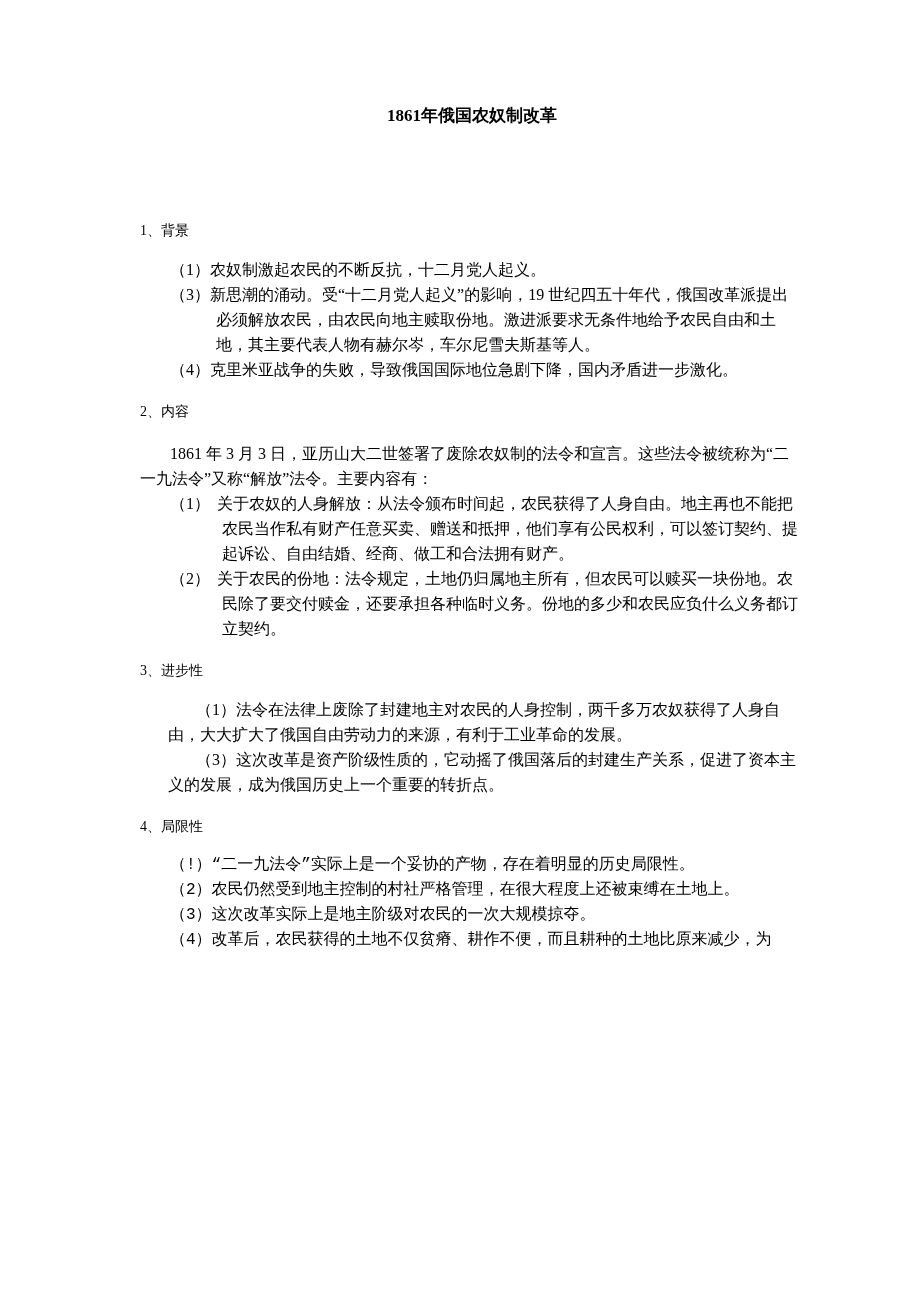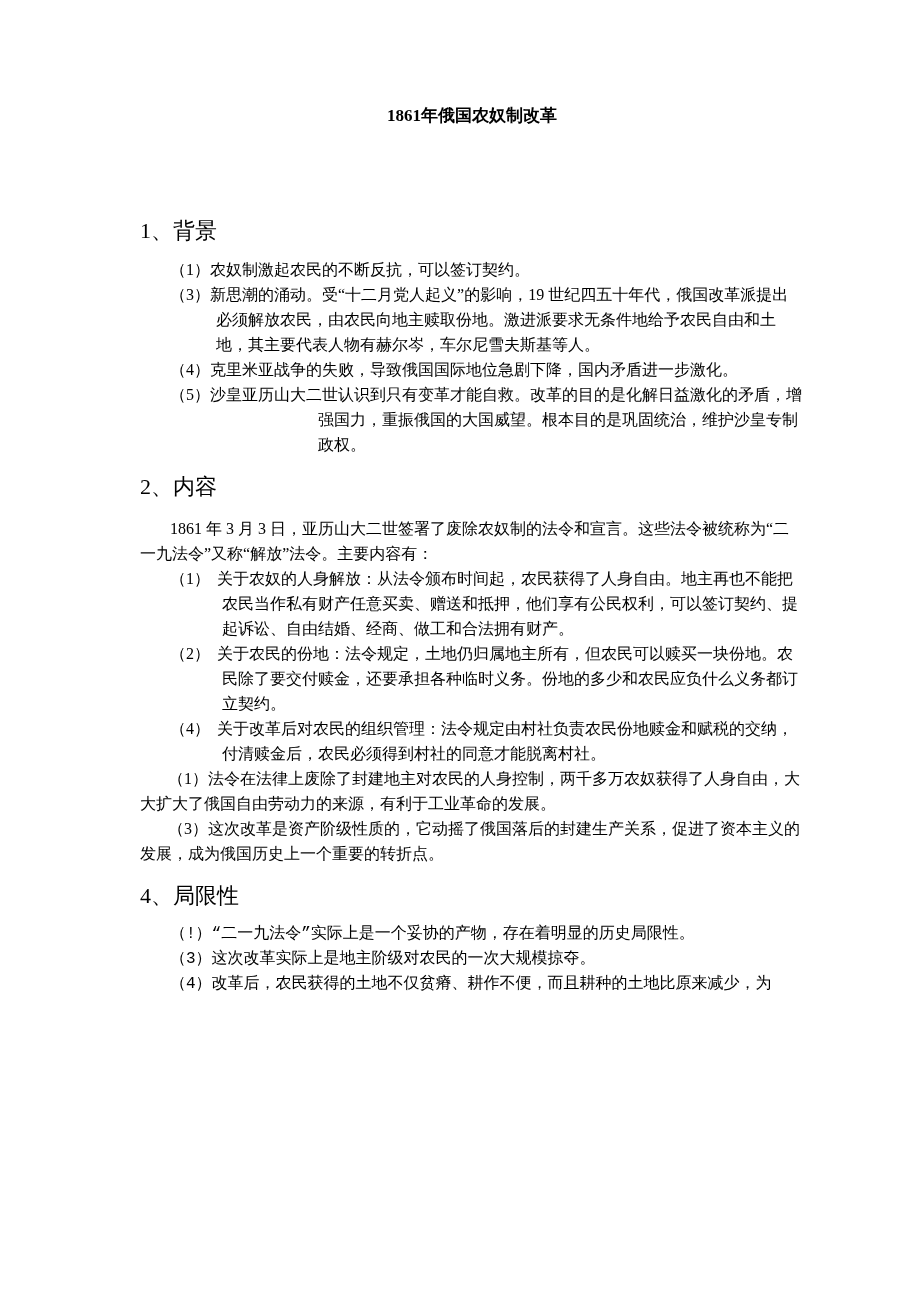--- a/index.html
+++ b/index.html
@@ -22,66 +22,66 @@
   }
   .doc-title {
     margin: 0;
     padding-top: 104px;
     text-align: center;
     font-size: 17px;
     font-weight: bold;
     line-height: 24px;
   }
   .section-heading {
-    font-size: 22px;
+    font-size: 14px;
     font-weight: 400;
     line-height: 30px;
     margin: 15px 0 11px 0;
   }
   .section-heading.first {
     margin-top: 88px;
   }
   p { margin: 0; }
   
   .s1-item  { padding-left: 76px;  text-indent: -46px; }
   
   .s1-item.deep { padding-left: 178px; text-indent: -148px; }
   
   .s2-item  { padding-left: 82px;  text-indent: -52px; }
   .s2-item .marker { margin-right: 7px; }
   
   .intro-para { text-indent: 30px; margin-top: 14px; }
-  .s3-para    { text-indent: 28px; }
+  .s3-para    { text-indent: 28px; margin-left: 28px; }
   .s4-item    { text-indent: 30px; font-family: Liberation Mono, monospace; }
 </style>
 </head>
 <body>
 
 <div class="page">
 
   <div class="doc-title">1861年俄国农奴制改革</div>
 
   <h2 class="section-heading first">1、背景</h2>
 
-  <p class="s1-item"><span class="marker">（1）</span><span>农奴制激起农民的不断反抗，可以签订契约。</span></p>
+  <p class="s1-item"><span class="marker">（1）</span><span>农奴制激起农民的不断反抗，十二月党人起义。</span></p>
   <p class="s1-item"><span class="marker">（3）</span><span>新思潮的涌动。受“十二月党人起义”的影响，19 世纪四五十年代，俄国改革派提出必须解放农民，由农民向地主赎取份地。激进派要求无条件地给予农民自由和土地，其主要代表人物有赫尔岑，车尔尼雪夫斯基等人。</span></p>
   <p class="s1-item"><span class="marker">（4）</span><span>克里米亚战争的失败，导致俄国国际地位急剧下降，国内矛盾进一步激化。</span></p>
-  <p class="s1-item deep"><span class="marker">（5）</span><span>沙皇亚历山大二世认识到只有变革才能自救。改革的目的是化解日益激化的矛盾，增强国力，重振俄国的大国威望。根本目的是巩固统治，维护沙皇专制政权。</span></p>
 
   <h2 class="section-heading">2、内容</h2>
 
   <p class="intro-para">1861 年 3 月 3 日，亚历山大二世签署了废除农奴制的法令和宣言。这些法令被统称为“二一九法令”又称“解放”法令。主要内容有：</p>
 
   <p class="s2-item"><span class="marker">（1）</span><span>关于农奴的人身解放：从法令颁布时间起，农民获得了人身自由。地主再也不能把农民当作私有财产任意买卖、赠送和抵押，他们享有公民权利，可以签订契约、提起诉讼、自由结婚、经商、做工和合法拥有财产。</span></p>
   <p class="s2-item"><span class="marker">（2）</span><span>关于农民的份地：法令规定，土地仍归属地主所有，但农民可以赎买一块份地。农民除了要交付赎金，还要承担各种临时义务。份地的多少和农民应负什么义务都订立契约。</span></p>
-  <p class="s2-item"><span class="marker">（4）</span><span>关于改革后对农民的组织管理：法令规定由村社负责农民份地赎金和赋税的交纳，付清赎金后，农民必须得到村社的同意才能脱离村社。</span></p>
 
+  <h2 class="section-heading">3、进步性</h2>
 
   <p class="s3-para"><span class="marker">（1）</span><span>法令在法律上废除了封建地主对农民的人身控制，两千多万农奴获得了人身自由，大大扩大了俄国自由劳动力的来源，有利于工业革命的发展。</span></p>
   <p class="s3-para"><span class="marker">（3）</span><span>这次改革是资产阶级性质的，它动摇了俄国落后的封建生产关系，促进了资本主义的发展，成为俄国历史上一个重要的转折点。</span></p>
 
   <h2 class="section-heading">4、局限性</h2>
 
   <p class="s4-item"><span class="marker">（!）</span><span>“二一九法令”实际上是一个妥协的产物，存在着明显的历史局限性。</span></p>
+  <p class="s4-item"><span class="marker">（2）</span><span>农民仍然受到地主控制的村社严格管理，在很大程度上还被束缚在土地上。</span></p>
   <p class="s4-item"><span class="marker">（3）</span><span>这次改革实际上是地主阶级对农民的一次大规模掠夺。</span></p>
   <p class="s4-item"><span class="marker">（4）</span><span>改革后，农民获得的土地不仅贫瘠、耕作不便，而且耕种的土地比原来减少，为</span></p>
 
 </div>
 
 </body></html>

